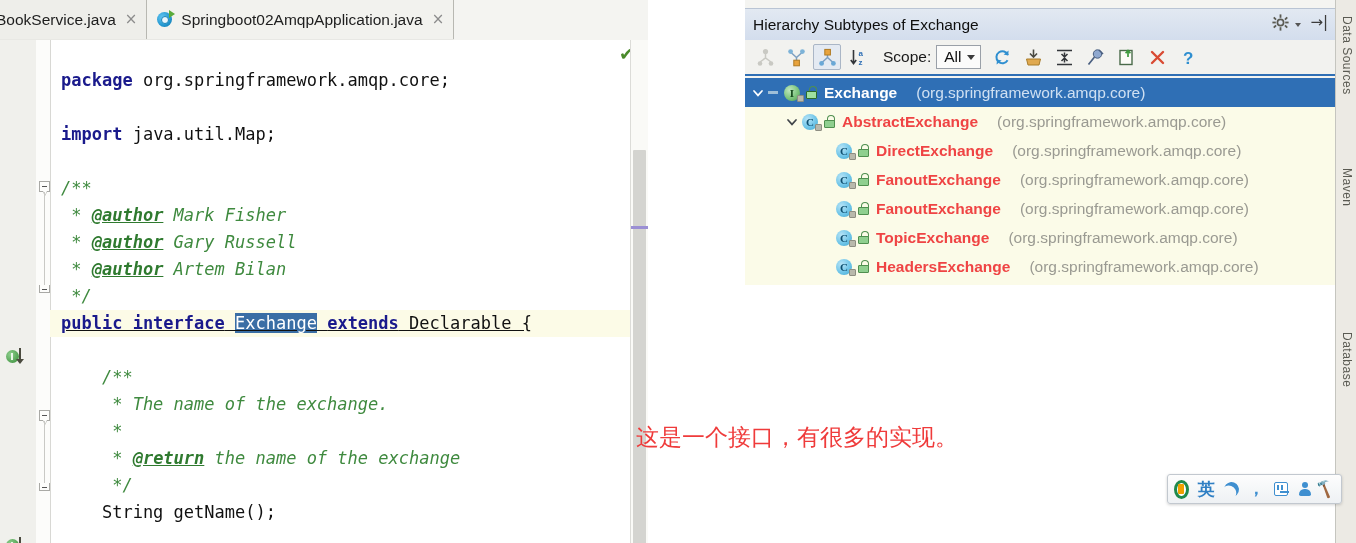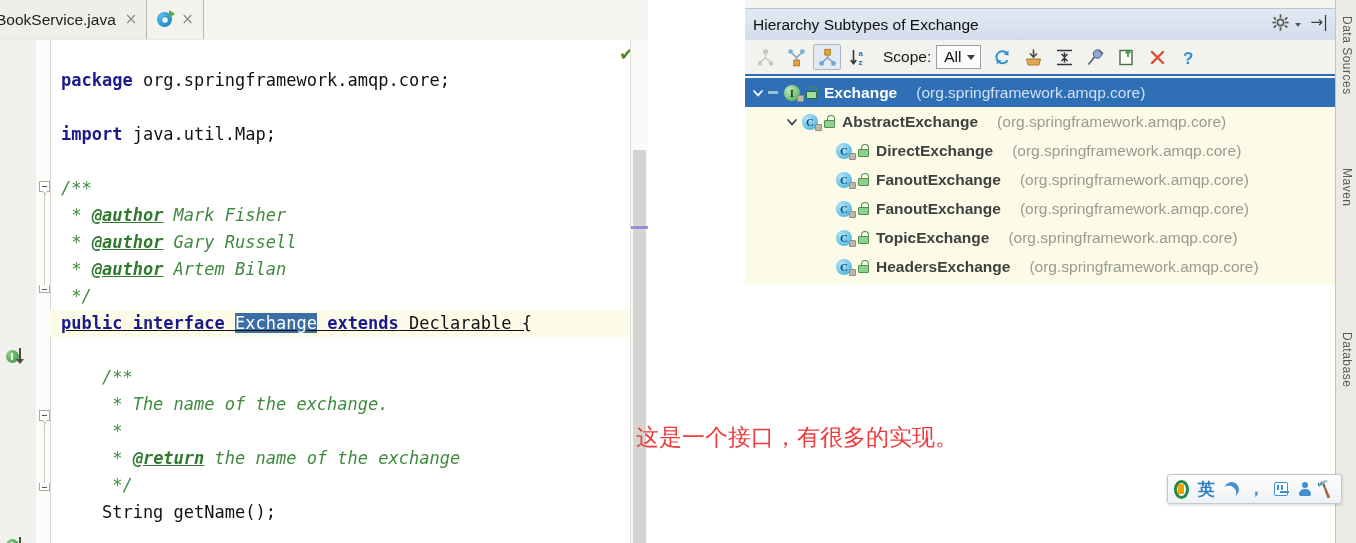--- a/index.html
+++ b/index.html
@@ -265,21 +265,21 @@
     overflow: hidden;
   }
   .trow {
     height: 29px; display: flex; align-items: center;
     white-space: nowrap; font-size: 15.5px;
     box-sizing: border-box;
   }
   .trow.selected { background: #2f6fb5; }
   .trow.selected .tname { color: #ffffff; font-weight: bold; }
   .trow.selected .tpkg  { color: #cfe0f2; }
-  .tname { color: #404040; font-weight: bold; }
+  .tname { color: #ef4444; font-weight: bold; }
   .tpkg  { color: #9a9a92; margin-left: 19px; font-weight: normal; }
   .twist {
     width: 18px; height: 18px; flex: 0 0 auto;
     display: flex; align-items: center; justify-content: center;
     margin-right: 1px;
   }
   .twist svg { display: block; }
   .ticon { width: 19px; height: 18px; position: relative; flex: 0 0 auto; margin-right: 2px; }
   .ticon .badge-c {
     position: absolute; left: 0; top: 1px; width: 16px; height: 16px;
@@ -420,20 +420,21 @@
       <div class="tab first">
         <span class="tab-label">BookService.java</span>
         <span class="tab-close">×</span>
       </div>
       <div class="tab active">
         <span class="tab-icon">
           <span class="c-disc"></span>
             <span class="c-inner"></span>
             <span class="c-play"></span>
         </span>
+        <span class="tab-label">Springboot02AmqpApplication.java</span>
         <span class="tab-close">×</span>
       </div>
       <div id="tab-filler">
         <div id="tab-overflow">
           <span class="ov-caret"></span>
           <span class="ov-lines">
               <i></i>
               <i></i>
               <i></i>
             </span>

